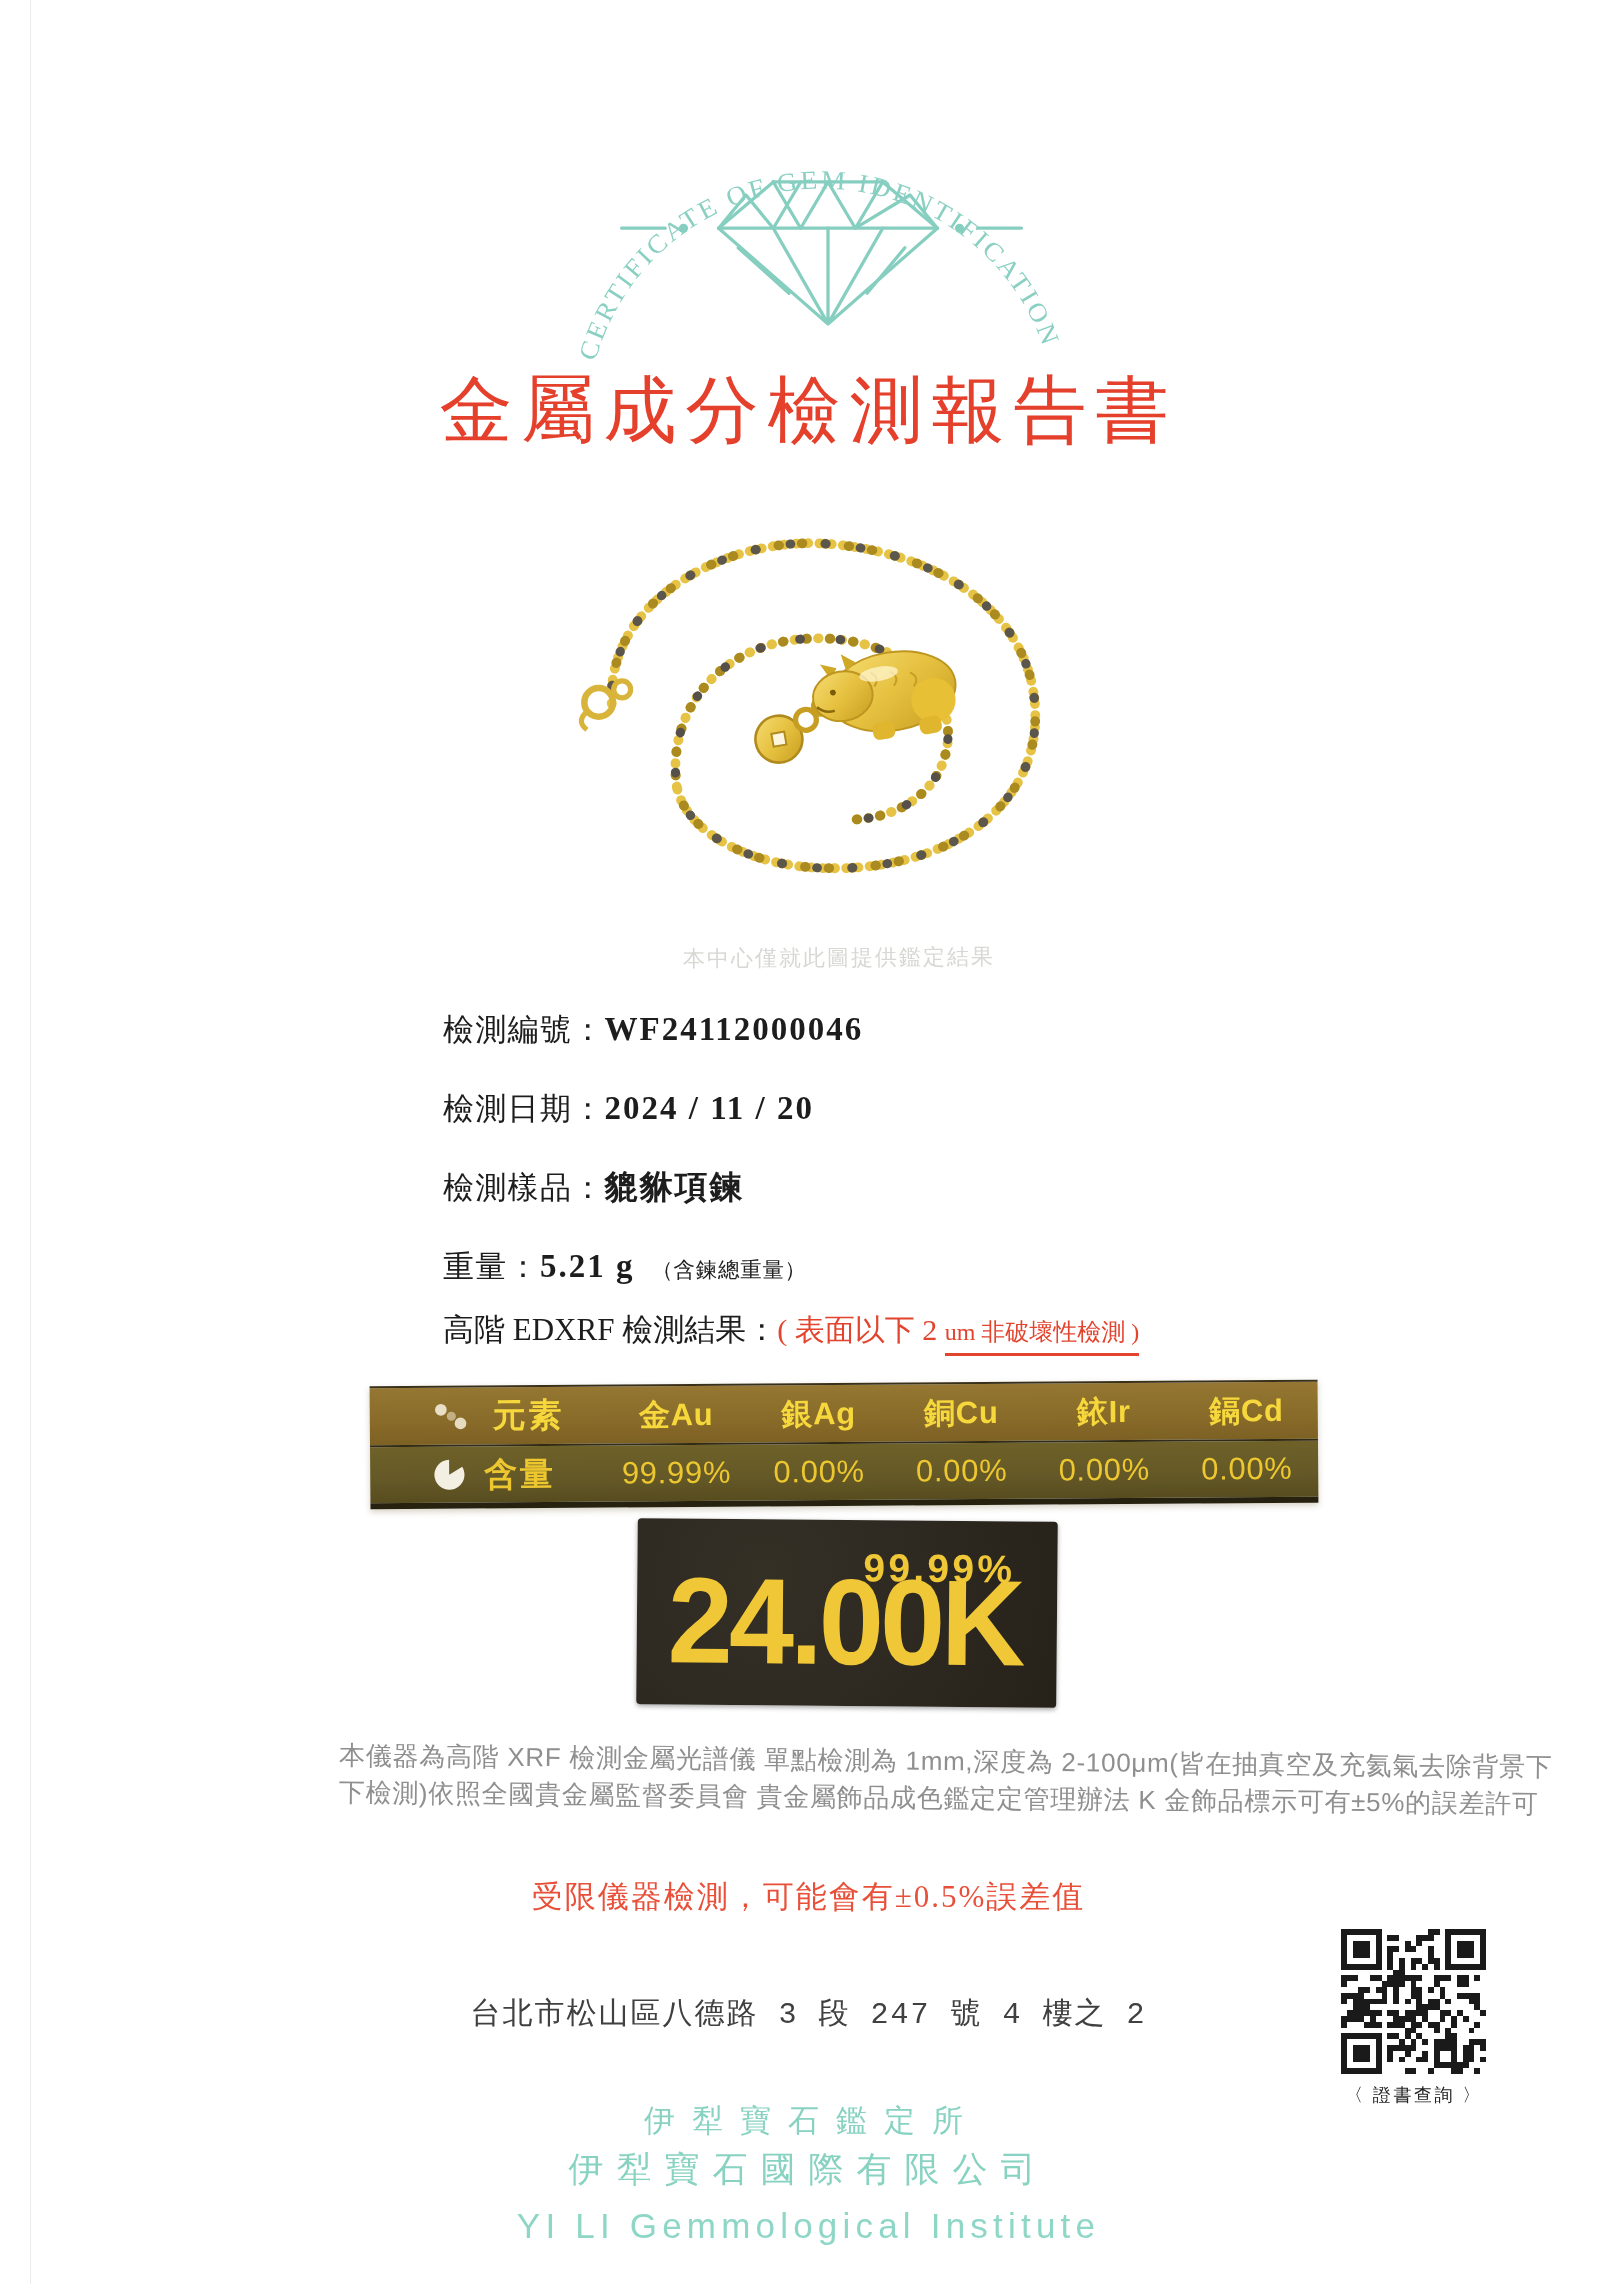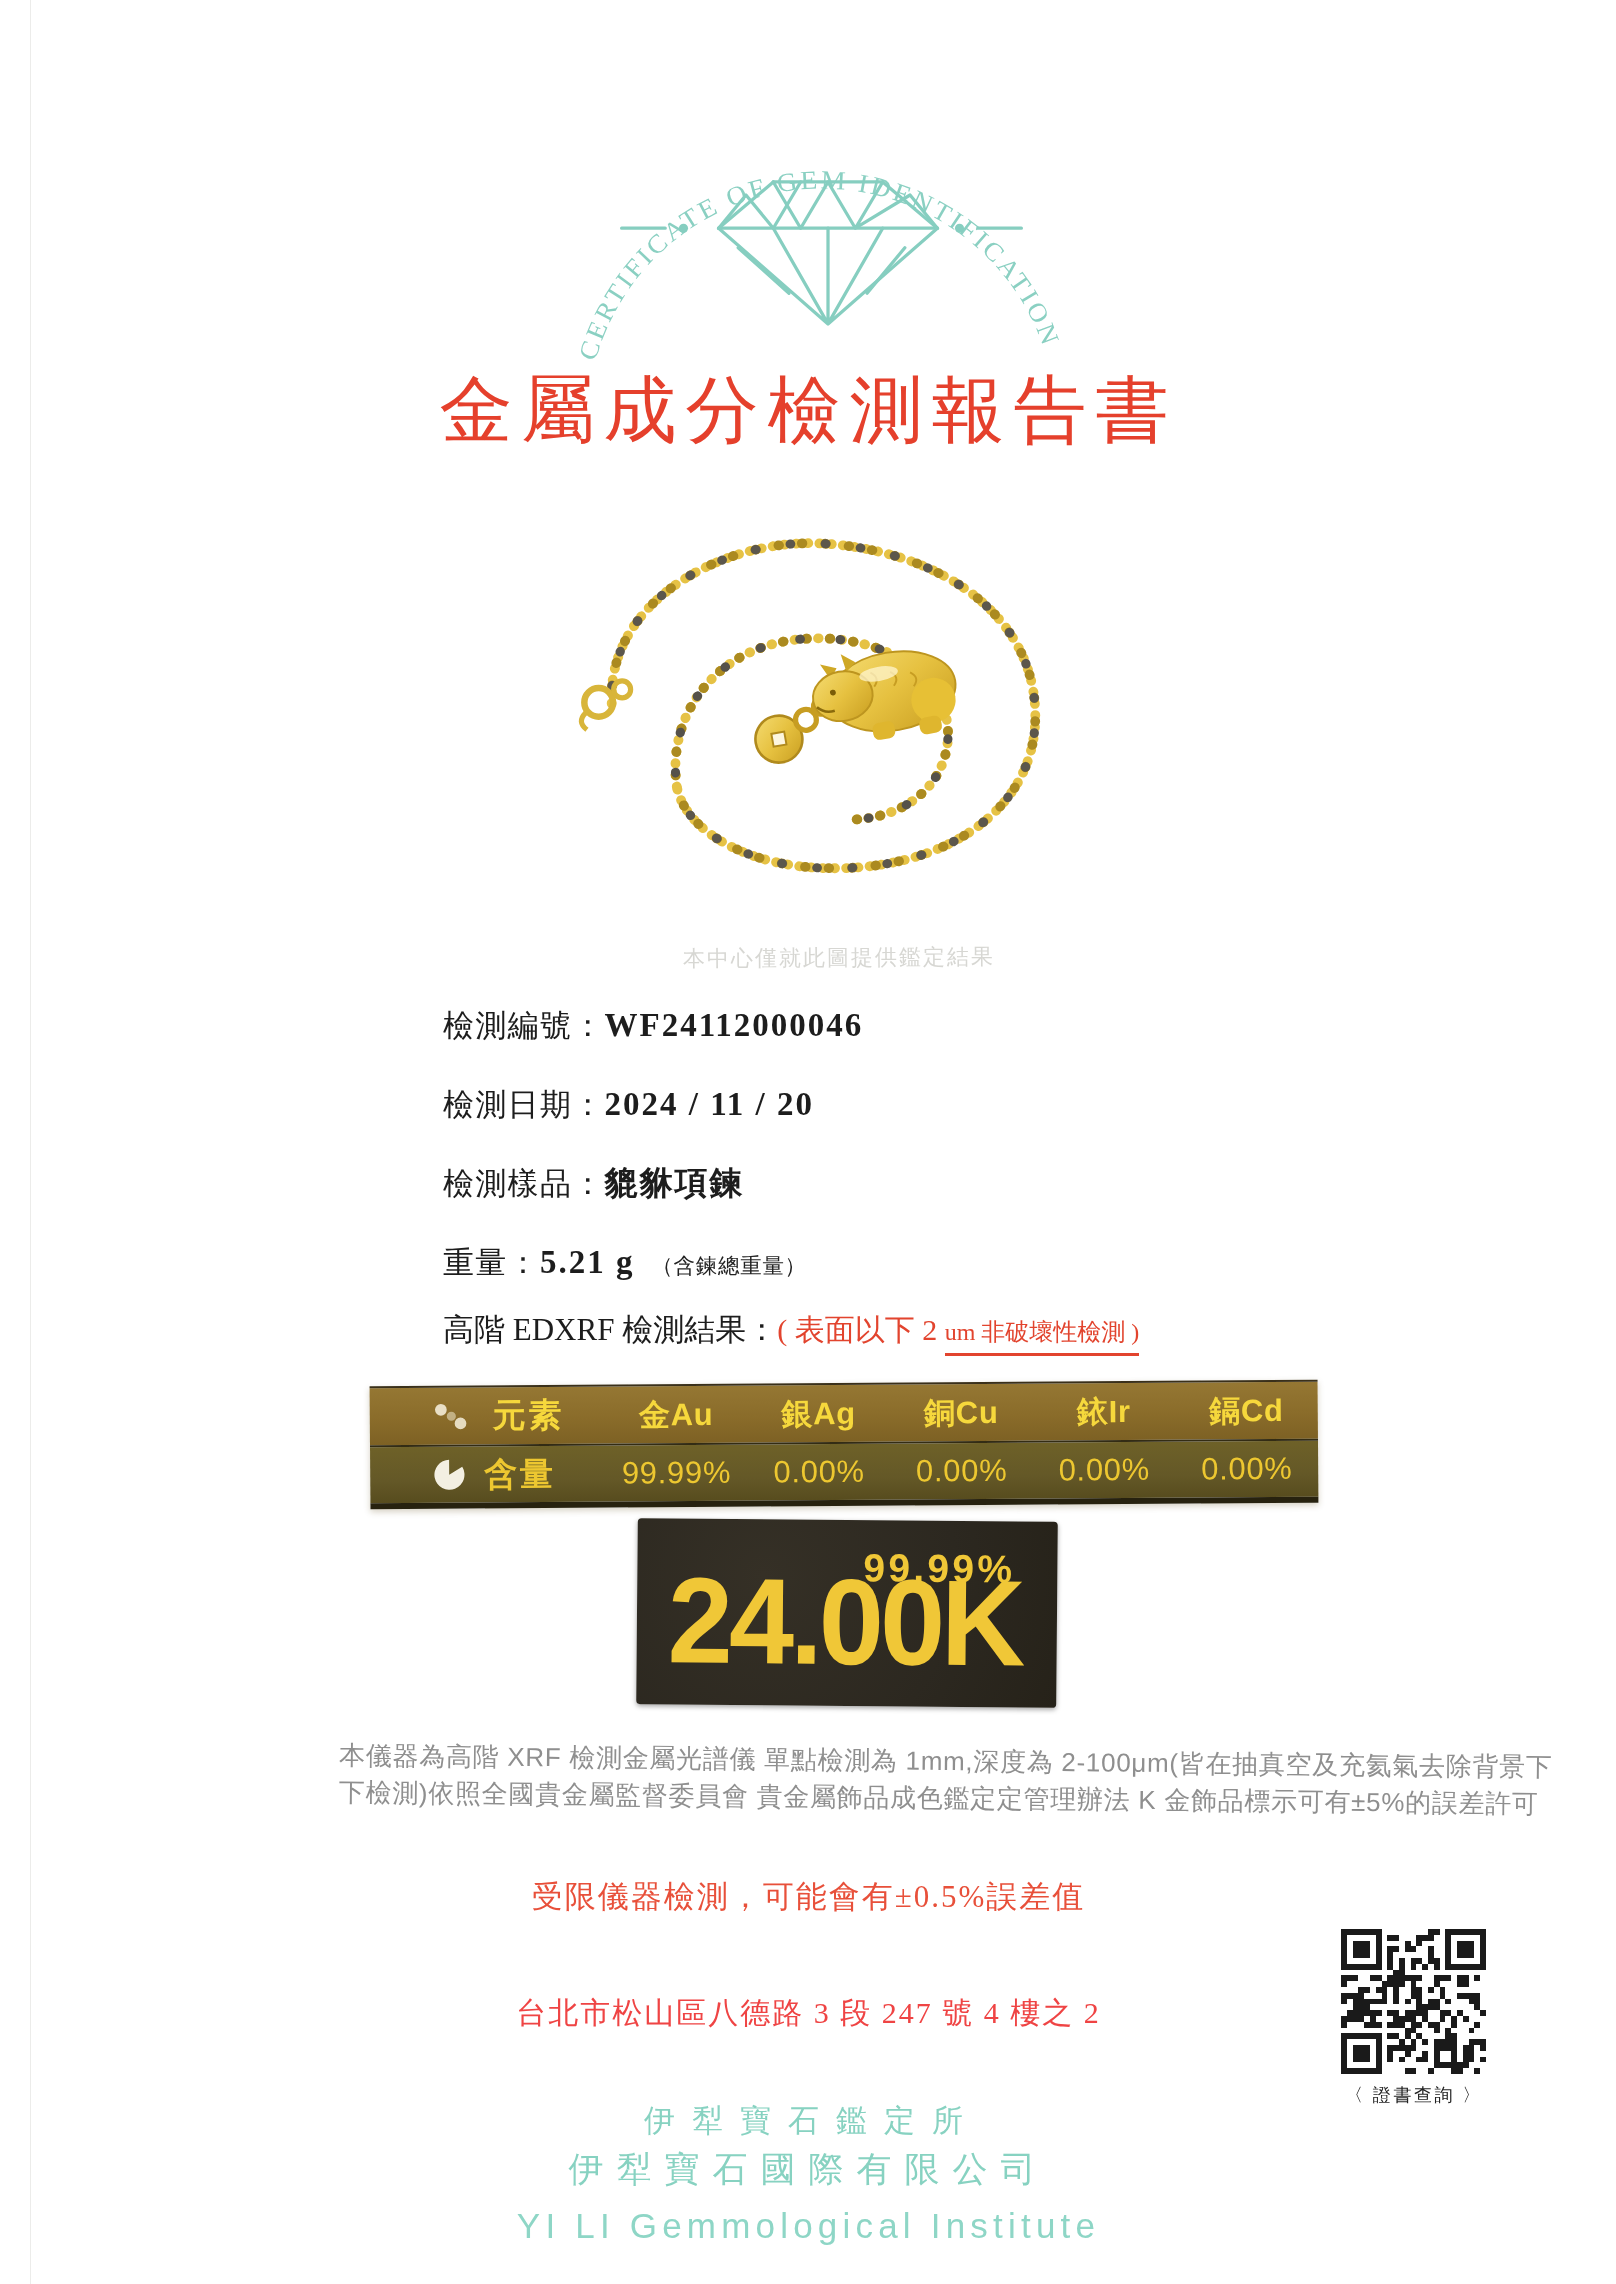--- a/index.html
+++ b/index.html
@@ -4,21 +4,21 @@
 <style>
   html,body{margin:0;padding:0;background:#ffffff;}
   .page{position:relative;width:1617px;height:2284px;background:#ffffff;overflow:hidden;
         font-family:"Liberation Serif","DejaVu Serif",serif;}
   .abs{position:absolute;}
   .scan-edge{left:30px;top:0;width:1.3px;height:100%;background:#ececea;}
   .title{left:0;top:362px;width:100%;text-align:center;font-size:73px;letter-spacing:9px;
          color:#e5402c;font-weight:400;}
   .watermark{left:683px;top:943px;font-size:22px;letter-spacing:2px;color:#d7d7d3;transform:rotate(-0.4deg);}
   .fields{left:443px;top:1009px;}
-  .frow{height:33px;line-height:33px;margin-bottom:46px;font-size:31px;color:#1d1d1d;white-space:nowrap;}
+  .frow{height:33px;line-height:40px;margin-bottom:46px;font-size:31px;color:#1d1d1d;white-space:nowrap;}
   .frow .lab{letter-spacing:1.3px;}
   .frow .val{font-weight:bold;font-size:33px;letter-spacing:2px;}
   .frow .note{font-size:21.5px;font-weight:normal;margin-left:17px;letter-spacing:0.7px;color:#222;}
   .edxrf{left:443px;top:1309px;font-size:31px;color:#1d1d1d;white-space:nowrap;}
   .edxrf .red{color:#e2442e;font-size:30px;}
   .edxrf .redu{color:#e2442e;font-size:24px;border-bottom:3.3px solid #e2442e;padding-bottom:8px;}
   .xrf-table{left:370px;top:1383px;width:948px;transform:rotate(-0.4deg);
              box-shadow:0 2.6px 6.5px rgba(90,70,20,.25);}
   .trow{display:flex;align-items:center;}
   .trow.hdr{height:57px;background:linear-gradient(180deg,#957733 0%,#8a6c2a 55%,#7d6124 100%);
@@ -36,22 +36,22 @@
               border-radius:3.9px;box-shadow:0 2px 5.2px rgba(0,0,0,.35);}
   .purity{position:absolute;right:42px;top:26px;color:#f0c737;font-size:39px;font-weight:bold;
           letter-spacing:3.3px;font-family:"Liberation Sans","DejaVu Sans",sans-serif;}
   .karat{position:absolute;left:31px;bottom:14.3px;color:#f0c737;font-size:117px;font-weight:bold;
          letter-spacing:-3.9px;transform:scaleY(1.04);transform-origin:bottom left;
          font-family:"Liberation Sans","DejaVu Sans",sans-serif;}
   .para{left:339px;top:1742px;width:1017px;font-size:26px;line-height:37px;color:#8f8f8f;
         transform:rotate(0.55deg);letter-spacing:0.7px;white-space:nowrap;
         font-family:"Liberation Sans","DejaVu Sans",sans-serif;}
   .warn{left:0;top:1876px;width:100%;text-align:center;font-size:31px;color:#e8503a;letter-spacing:2px;}
-  .addr{left:0;top:1993px;width:100%;text-align:center;font-size:30px;color:#ef4444;letter-spacing:2px;
-        font-family:Liberation Serif, serif;}
+  .addr{left:0;top:1993px;width:100%;text-align:center;font-size:30px;color:#404040;letter-spacing:2px;
+        font-family:Liberation Mono, monospace;}
   .telfax{left:0;top:2038px;width:100%;text-align:center;font-size:30px;color:#333;letter-spacing:0.7px;
         font-family:"Liberation Sans","DejaVu Sans",sans-serif;}
   .telfax .gap{display:inline-block;width:52px;}
   .qr{left:1341px;top:1929px;}
   .qr-caption{left:1322px;top:2083px;width:184px;text-align:center;font-size:18px;color:#222;
               letter-spacing:2.6px;}
   .foot1{left:0;top:2100px;width:100%;text-align:center;font-size:31px;color:#87d2c1;
          letter-spacing:17px;padding-left:7px;box-sizing:border-box;}
   .foot2{left:0;top:2146px;width:100%;text-align:center;font-size:35px;color:#87d2c1;
          letter-spacing:13px;box-sizing:border-box;}

